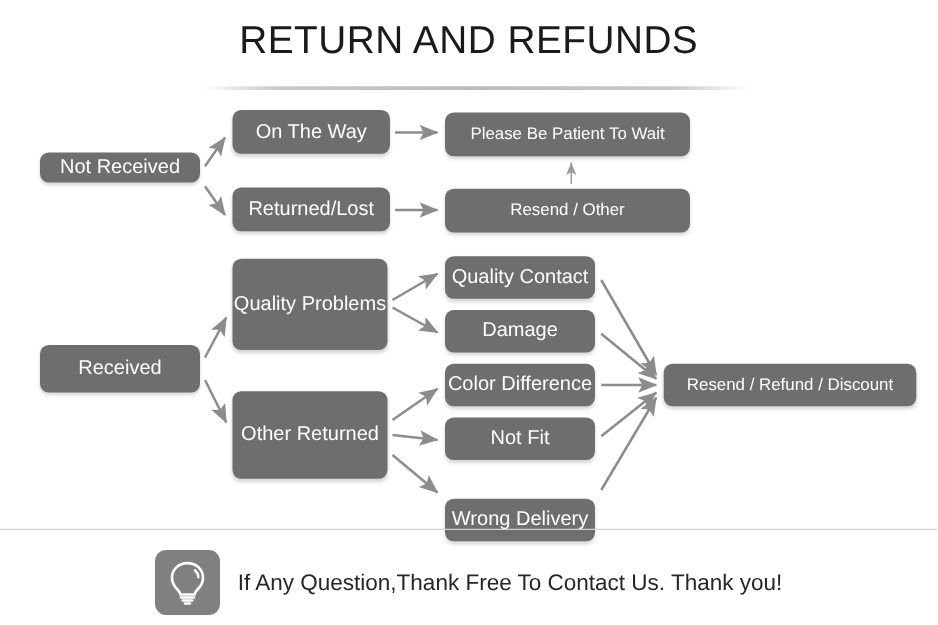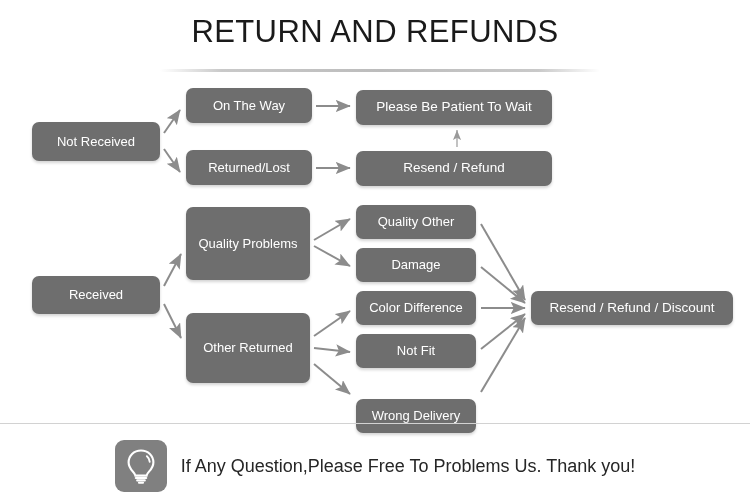--- a/index.html
+++ b/index.html
@@ -51,21 +51,21 @@
   .node {
     position: absolute;
     box-sizing: border-box;
     background: #6e6e6e;
     color: #ffffff;
     border-radius: 7px;
     display: flex;
     align-items: center;
     justify-content: center;
     text-align: center;
-    font-size: 13px;
+    font-size: 16px;
     line-height: 1.2;
     padding: 0 6px;
     box-shadow: 0 2px 3px rgba(0,0,0,0.17);
     white-space: nowrap;
   }
   .node.lg { font-size: 13.5px; }
 
   
   #connectors {
     position: absolute;
@@ -151,46 +151,46 @@
       <line x1="481" y1="224" x2="525" y2="300"></line>
       <line x1="481" y1="267" x2="525" y2="303"></line>
       <line x1="481" y1="308" x2="525" y2="308"></line>
       <line x1="481" y1="349" x2="525" y2="314"></line>
       <line x1="481" y1="392" x2="525" y2="318"></line>
     </g>
 
     <line x1="457" y1="147" x2="457" y2="130" stroke="#9a9a9a" stroke-width="1.2" fill="none" marker-end="url(#ah-thin)"></line>
   </svg>
 
-  <div class="node" style="left:32px;  top:122px; width:128px; height:39px;">Not Received</div>
+  <div class="node" style="left:32px;  top:122px; width:128px; height:24px;">Not Received</div>
   <div class="node" style="left:186px; top:88px;  width:126px; height:35px;">On The Way</div>
   <div class="node" style="left:186px; top:150px; width:126px; height:35px;">Returned/Lost</div>
   <div class="node lg" style="left:356px; top:90px;  width:196px; height:35px;">Please Be Patient To Wait</div>
-  <div class="node lg" style="left:356px; top:151px; width:196px; height:35px;">Resend / Refund</div>
+  <div class="node lg" style="left:356px; top:151px; width:196px; height:35px;">Resend / Other</div>
 
   <div class="node" style="left:32px;  top:276px; width:128px; height:38px;">Received</div>
   <div class="node" style="left:186px; top:207px; width:124px; height:73px;">Quality Problems</div>
   <div class="node" style="left:186px; top:313px; width:124px; height:70px;">Other Returned</div>
 
-  <div class="node" style="left:356px; top:205px; width:120px; height:34px;">Quality Other</div>
+  <div class="node" style="left:356px; top:205px; width:120px; height:34px;">Quality Contact</div>
   <div class="node" style="left:356px; top:248px; width:120px; height:34px;">Damage</div>
   <div class="node" style="left:356px; top:291px; width:120px; height:34px;">Color Difference</div>
   <div class="node" style="left:356px; top:334px; width:120px; height:34px;">Not Fit</div>
   <div class="node" style="left:356px; top:399px; width:120px; height:34px;">Wrong Delivery</div>
 
   <div class="node lg" style="left:531px; top:291px; width:202px; height:34px;">Resend / Refund / Discount</div>
 
   <div id="footer-rule"></div>
 
   <div id="footer">
     <div id="bulb-icon">
       <svg width="34" height="38" viewBox="0 0 34 38" xmlns="http://www.w3.org/2000/svg">
         <path d="M17 3.5 C9.8 3.5 4.6 8.7 4.6 15.3 C4.6 19.4 6.6 22.1 8.8 24.4 C10.3 26.0 11.2 27.2 11.4 28.6 L22.6 28.6 C22.8 27.2 23.7 26.0 25.2 24.4 C27.4 22.1 29.4 19.4 29.4 15.3 C29.4 8.7 24.2 3.5 17 3.5 Z" fill="none" stroke="#ffffff" stroke-width="2.1"></path>
         <path d="M11.8 31.0 L22.2 31.0" fill="none" stroke="#ffffff" stroke-width="2.1" stroke-linecap="round"></path>
         <path d="M13.2 33.4 L20.8 33.4" fill="none" stroke="#ffffff" stroke-width="2.1" stroke-linecap="round"></path>
         <path d="M15.0 35.8 L19.0 35.8" fill="none" stroke="#ffffff" stroke-width="2.1" stroke-linecap="round"></path>
         <path d="M22.9 9.2 C24.6 10.6 25.6 12.5 25.7 14.8" fill="none" stroke="#ffffff" stroke-width="1.9" stroke-linecap="round"></path>
       </svg>
     </div>
-    <div id="footer-text">If Any Question,Please Free To Problems Us. Thank you!</div>
+    <div id="footer-text">If Any Question,Thank Free To Contact Us. Thank you!</div>
   </div>
 
 </div>
 
 </body></html>

